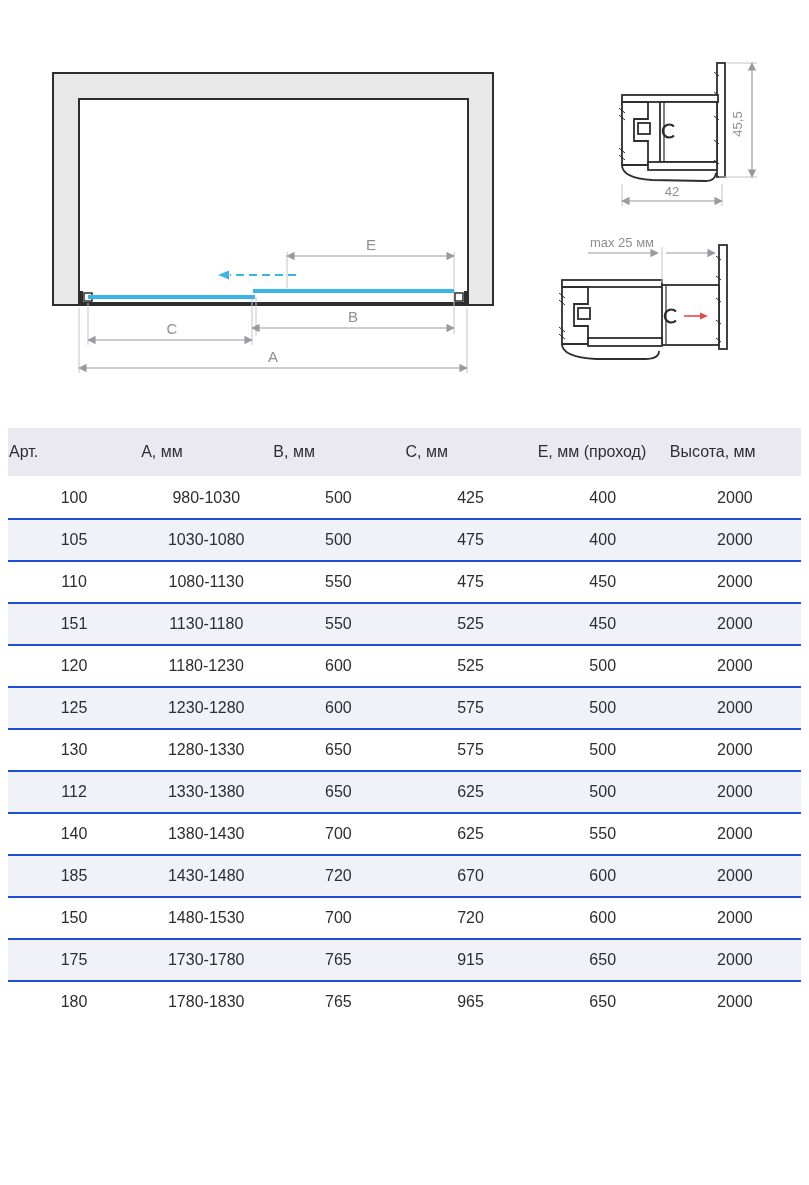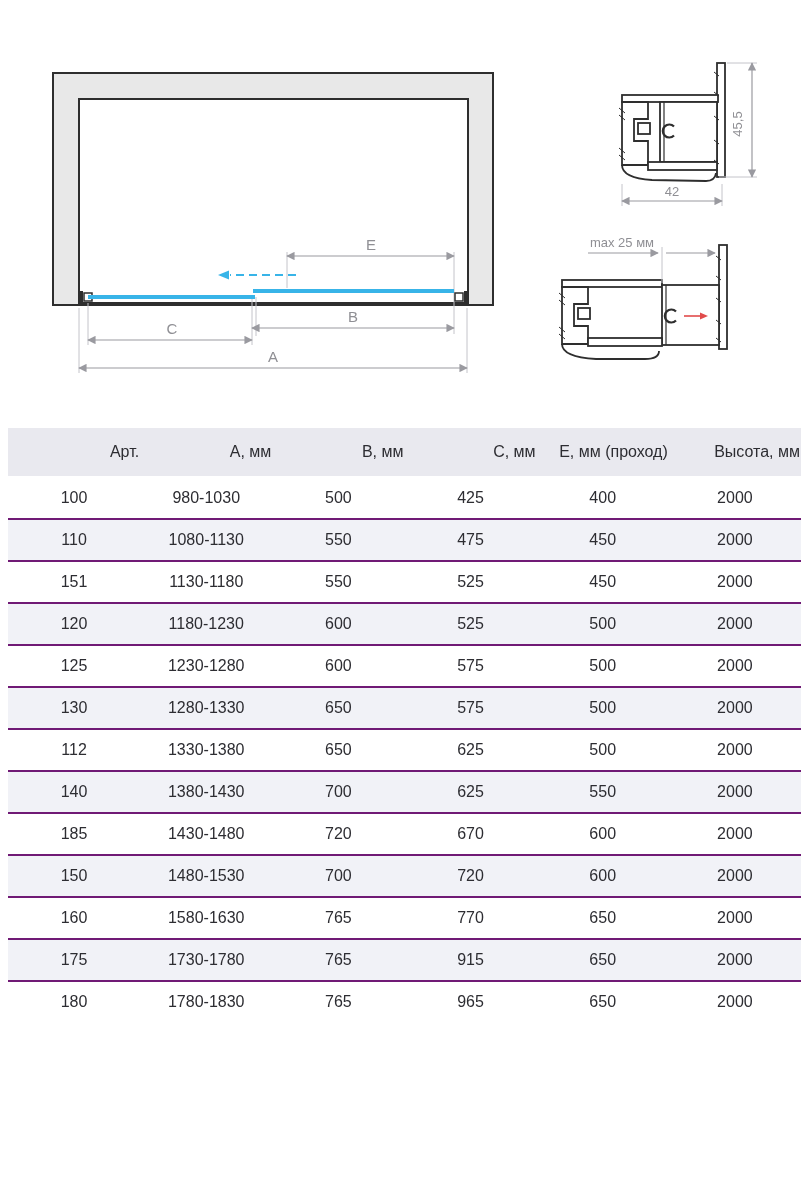--- a/index.html
+++ b/index.html
@@ -3,23 +3,23 @@
 <meta charset="utf-8">
 <style>
   html,body{margin:0;padding:0;background:#ffffff;}
   body{width:809px;font-family:"Liberation Sans",sans-serif;}
   .page{width:809px;}
   .diagram-wrap{position:relative;width:809px;height:420px;background:#ffffff;}
   svg text{font-family:"Liberation Sans",sans-serif;}
   .dim-label{fill:#8f8f94;font-size:15px;}
   .dim-small{fill:#8f8f94;font-size:13px;}
   table.spec{margin:8px 8px 0 8px;width:793px;border-collapse:collapse;table-layout:fixed;}
-  table.spec th{height:46px;background:#e9e9ef;font-weight:normal;font-size:16px;color:#2d2d32;text-align:right;vertical-align:middle;border-bottom:2px solid #ffffff;}
+  table.spec th{height:46px;background:#e9e9ef;font-weight:normal;font-size:16px;color:#2d2d32;text-align:left;vertical-align:middle;border-bottom:2px solid #ffffff;}
   table.spec td{height:38px;font-size:16px;color:#2d2d32;text-align:center;vertical-align:middle;}
-  table.spec tbody tr{border-top:2px solid #701a75;}
+  table.spec tbody tr{border-top:2px solid #1d4ed8;}
   table.spec tbody tr:nth-child(even){background:#f1f2f7;}
 </style>
 </head>
 <body>
 
 <div class="page">
 
   <div class="diagram-wrap">
     <svg width="809" height="420" viewBox="0 0 809 420">
       <defs>
@@ -149,20 +149,28 @@
     <tbody>
         <tr>
           <td>100</td>
           <td>980-1030</td>
           <td>500</td>
           <td>425</td>
           <td>400</td>
           <td>2000</td>
         </tr>
         <tr>
+          <td>105</td>
+          <td>1030-1080</td>
+          <td>500</td>
+          <td>475</td>
+          <td>400</td>
+          <td>2000</td>
+        </tr>
+        <tr>
           <td>110</td>
           <td>1080-1130</td>
           <td>550</td>
           <td>475</td>
           <td>450</td>
           <td>2000</td>
         </tr>
         <tr>
           <td>151</td>
           <td>1130-1180</td>
@@ -221,28 +229,20 @@
         </tr>
         <tr>
           <td>150</td>
           <td>1480-1530</td>
           <td>700</td>
           <td>720</td>
           <td>600</td>
           <td>2000</td>
         </tr>
         <tr>
-          <td>160</td>
-          <td>1580-1630</td>
-          <td>765</td>
-          <td>770</td>
-          <td>650</td>
-          <td>2000</td>
-        </tr>
-        <tr>
           <td>175</td>
           <td>1730-1780</td>
           <td>765</td>
           <td>915</td>
           <td>650</td>
           <td>2000</td>
         </tr>
         <tr>
           <td>180</td>
           <td>1780-1830</td>

